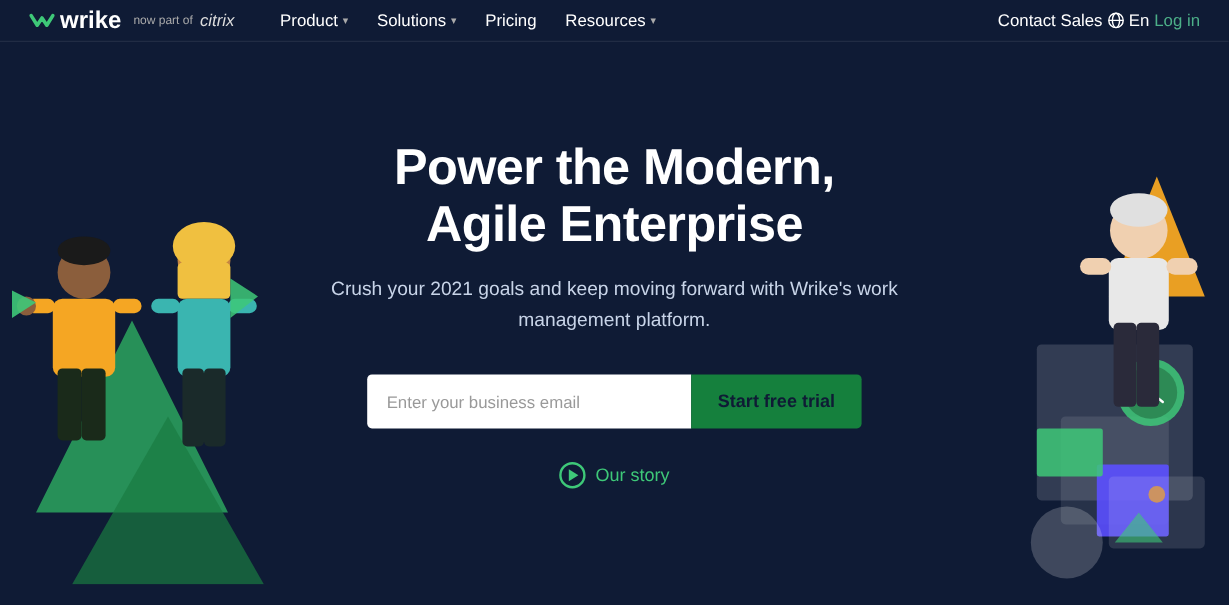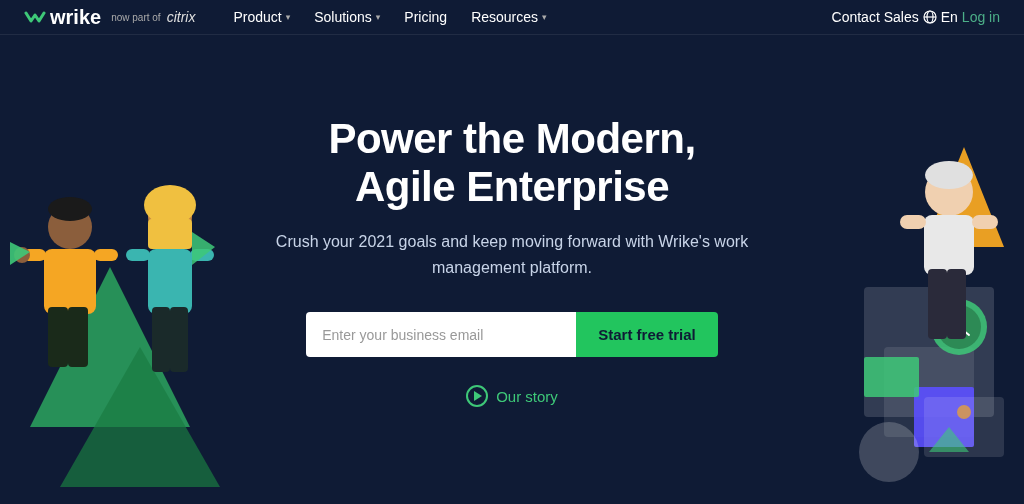--- a/index.html
+++ b/index.html
@@ -167,21 +167,21 @@
       padding: 14px 16px;
       font-size: 14px;
       color: #999;
       background: white;
       border: none;
       border-radius: 4px 0 0 4px;
       outline: none;
     }
     .email-input::placeholder { color: #999; }
     .trial-btn {
-      background: #22c55e;
+      background: #15803d;
       color: #0f1b35;
       font-size: 15px;
       font-weight: 700;
       padding: 14px 22px;
       border: none;
       border-radius: 0 4px 4px 0;
       cursor: pointer;
       white-space: nowrap;
     }
     .our-story-link {

